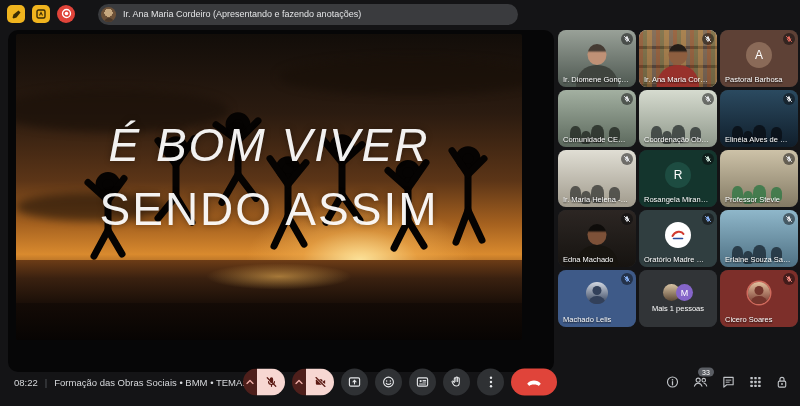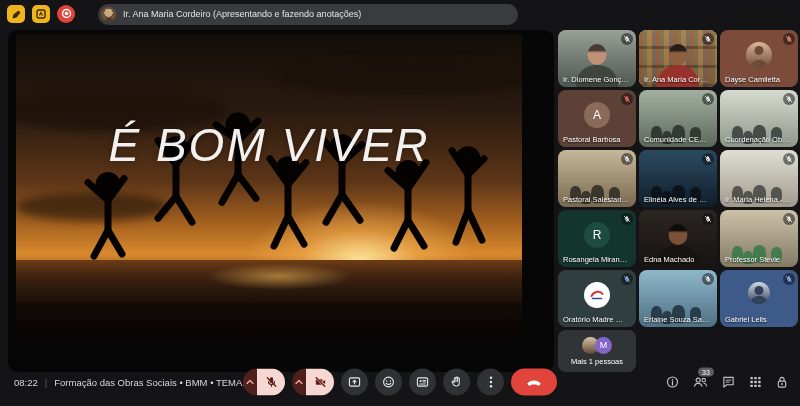--- a/index.html
+++ b/index.html
@@ -161,20 +161,21 @@
           <path d="M392 100l-20-18M392 100l18-26" fill="none"></path>
           <path d="M392 132l-14 28M392 132l16 26" fill="none"></path>
 
         <circle cx="452" cy="70" r="9"></circle>
           <path d="M452 78v44" fill="none"></path>
           <path d="M452 86l-16-24M452 86l16-16" fill="none"></path>
           <path d="M452 122l-12 32M452 122l14 30" fill="none"></path>
       </g>
     </svg>
     <div class="slide-text line1">É BOM VIVER</div>
+    <div class="slide-text line2">SENDO ASSIM</div>
   </div>
 </div>
 
 <div class="grid">
     <div class="tile">
       <div class="scene" style="background: linear-gradient(rgb(153, 161, 152), rgb(77, 87, 80));">
         <div class="torso" style="background: rgb(63, 68, 62);"></div>
         <div class="head" style="background: linear-gradient(rgb(69, 59, 51) 0px, rgb(69, 59, 51) 30%, rgb(191, 145, 118) 42%);"></div>
       </div>
       <div class="name">Ir. Diomene Gonçalves</div>
@@ -201,38 +202,20 @@
   <g stroke="#e8eaed" stroke-width="1.6" stroke-linecap="round" fill="none">
     <path d="M7 2a1.8 1.8 0 0 1 1.8 1.8v2.4a1.8 1.8 0 0 1-3.6 0V3.8A1.8 1.8 0 0 1 7 2z" fill="#e8eaed" stroke="none"></path>
     <path d="M3.8 6.5a3.2 3.2 0 0 0 6.4 0"></path>
             <path d="M7 9.7v1.9"></path>
             <path d="M2.4 2.4l9.2 9.2"></path>
   </g>
         </svg>
       </div>
     </div>
     <div class="tile">
-      <div class="scene" style="background: rgb(124, 75, 57);"></div>
-      <div class="avatar" style="background: linear-gradient(rgb(217, 184, 155), rgb(110, 74, 56));">
-        <span class="ph-head" style="background:#6e4a38"></span>
-                      <span class="ph-body" style="background:#6e4a38"></span>
-      </div>
-      <div class="name">Dayse Camiletta</div>
-      <div class="micb">
-        <svg width="8" height="8" viewBox="0 0 14 14">
-  <g stroke="#ee8a68" stroke-width="1.6" stroke-linecap="round" fill="none">
-    <path d="M7 2a1.8 1.8 0 0 1 1.8 1.8v2.4a1.8 1.8 0 0 1-3.6 0V3.8A1.8 1.8 0 0 1 7 2z" fill="#ee8a68" stroke="none"></path>
-    <path d="M3.8 6.5a3.2 3.2 0 0 0 6.4 0"></path>
-            <path d="M7 9.7v1.9"></path>
-            <path d="M2.4 2.4l9.2 9.2"></path>
-  </g>
-        </svg>
-      </div>
-    </div>
-    <div class="tile">
       <div class="scene" style="background: rgb(94, 65, 54);"></div>
       <div class="avatar" style="background: rgb(138, 106, 88);">
         <span class="letter">A</span>
       </div>
       <div class="name">Pastoral Barbosa</div>
       <div class="micb">
         <svg width="8" height="8" viewBox="0 0 14 14">
   <g stroke="#e96b5f" stroke-width="1.6" stroke-linecap="round" fill="none">
     <path d="M7 2a1.8 1.8 0 0 1 1.8 1.8v2.4a1.8 1.8 0 0 1-3.6 0V3.8A1.8 1.8 0 0 1 7 2z" fill="#e96b5f" stroke="none"></path>
     <path d="M3.8 6.5a3.2 3.2 0 0 0 6.4 0"></path>
@@ -274,39 +257,20 @@
   <g stroke="#e8eaed" stroke-width="1.6" stroke-linecap="round" fill="none">
     <path d="M7 2a1.8 1.8 0 0 1 1.8 1.8v2.4a1.8 1.8 0 0 1-3.6 0V3.8A1.8 1.8 0 0 1 7 2z" fill="#e8eaed" stroke="none"></path>
     <path d="M3.8 6.5a3.2 3.2 0 0 0 6.4 0"></path>
             <path d="M7 9.7v1.9"></path>
             <path d="M2.4 2.4l9.2 9.2"></path>
   </g>
         </svg>
       </div>
     </div>
     <div class="tile">
-      <div class="scene" style="background: linear-gradient(rgb(199, 183, 154), rgb(119, 104, 79));">
-        <div class="gp" style="left: 16%; bottom: 10%; width: 11px; height: 15px; background: rgb(51, 45, 38); opacity: 0.9;"></div>
-        <div class="gp" style="left: 42%; bottom: 7%; width: 13px; height: 18px; background: rgb(51, 45, 38); opacity: 0.9;"></div>
-        <div class="gp" style="left: 66%; bottom: 11%; width: 11px; height: 14px; background: rgb(51, 45, 38); opacity: 0.9;"></div>
-        <div class="gp" style="left: 30%; bottom: 6%; width: 10px; height: 13px; background: rgb(51, 45, 38); opacity: 0.9;"></div>
-      </div>
-      <div class="name">Pastoral Salesianas</div>
-      <div class="micb">
-        <svg width="8" height="8" viewBox="0 0 14 14">
-  <g stroke="#e8eaed" stroke-width="1.6" stroke-linecap="round" fill="none">
-    <path d="M7 2a1.8 1.8 0 0 1 1.8 1.8v2.4a1.8 1.8 0 0 1-3.6 0V3.8A1.8 1.8 0 0 1 7 2z" fill="#e8eaed" stroke="none"></path>
-    <path d="M3.8 6.5a3.2 3.2 0 0 0 6.4 0"></path>
-            <path d="M7 9.7v1.9"></path>
-            <path d="M2.4 2.4l9.2 9.2"></path>
-  </g>
-        </svg>
-      </div>
-    </div>
-    <div class="tile">
       <div class="scene" style="background: linear-gradient(rgb(43, 74, 96), rgb(16, 30, 43));">
         <div class="gp" style="left: 16%; bottom: 10%; width: 11px; height: 15px; background: rgb(10, 17, 24); opacity: 0.9;"></div>
         <div class="gp" style="left: 42%; bottom: 7%; width: 13px; height: 18px; background: rgb(10, 17, 24); opacity: 0.9;"></div>
         <div class="gp" style="left: 66%; bottom: 11%; width: 11px; height: 14px; background: rgb(10, 17, 24); opacity: 0.9;"></div>
         <div class="gp" style="left: 30%; bottom: 6%; width: 10px; height: 13px; background: rgb(10, 17, 24); opacity: 0.9;"></div>
       </div>
       <div class="name">Elinéia Alves de Lima P...</div>
       <div class="micb">
         <svg width="8" height="8" viewBox="0 0 14 14">
   <g stroke="#e8eaed" stroke-width="1.6" stroke-linecap="round" fill="none">
@@ -348,44 +312,44 @@
   <g stroke="#cfe8dd" stroke-width="1.6" stroke-linecap="round" fill="none">
     <path d="M7 2a1.8 1.8 0 0 1 1.8 1.8v2.4a1.8 1.8 0 0 1-3.6 0V3.8A1.8 1.8 0 0 1 7 2z" fill="#cfe8dd" stroke="none"></path>
     <path d="M3.8 6.5a3.2 3.2 0 0 0 6.4 0"></path>
             <path d="M7 9.7v1.9"></path>
             <path d="M2.4 2.4l9.2 9.2"></path>
   </g>
         </svg>
       </div>
     </div>
     <div class="tile">
-      <div class="scene" style="background: linear-gradient(rgb(44, 38, 35), rgb(22, 19, 16));">
-        <div class="torso" style="background: rgb(23, 20, 15);"></div>
-        <div class="head" style="background: linear-gradient(rgb(14, 12, 10) 0px, rgb(14, 12, 10) 30%, rgb(125, 81, 56) 42%);"></div>
-      </div>
-      <div class="name">Edna Machado</div>
-      <div class="micb">
-        <svg width="8" height="8" viewBox="0 0 14 14">
-  <g stroke="#e8eaed" stroke-width="1.6" stroke-linecap="round" fill="none">
-    <path d="M7 2a1.8 1.8 0 0 1 1.8 1.8v2.4a1.8 1.8 0 0 1-3.6 0V3.8A1.8 1.8 0 0 1 7 2z" fill="#e8eaed" stroke="none"></path>
-    <path d="M3.8 6.5a3.2 3.2 0 0 0 6.4 0"></path>
-            <path d="M7 9.7v1.9"></path>
-            <path d="M2.4 2.4l9.2 9.2"></path>
-  </g>
-        </svg>
-      </div>
-    </div>
-    <div class="tile">
       <div class="scene" style="background: linear-gradient(rgb(205, 194, 168), rgb(131, 122, 100));">
         <div class="gp" style="left: 16%; bottom: 10%; width: 11px; height: 15px; background: rgb(60, 122, 74); opacity: 0.9;"></div>
         <div class="gp" style="left: 42%; bottom: 7%; width: 13px; height: 18px; background: rgb(60, 122, 74); opacity: 0.9;"></div>
         <div class="gp" style="left: 66%; bottom: 11%; width: 11px; height: 14px; background: rgb(60, 122, 74); opacity: 0.9;"></div>
         <div class="gp" style="left: 30%; bottom: 6%; width: 10px; height: 13px; background: rgb(60, 122, 74); opacity: 0.9;"></div>
       </div>
       <div class="name">Professor Stevie</div>
+      <div class="micb">
+        <svg width="8" height="8" viewBox="0 0 14 14">
+  <g stroke="#e8eaed" stroke-width="1.6" stroke-linecap="round" fill="none">
+    <path d="M7 2a1.8 1.8 0 0 1 1.8 1.8v2.4a1.8 1.8 0 0 1-3.6 0V3.8A1.8 1.8 0 0 1 7 2z" fill="#e8eaed" stroke="none"></path>
+    <path d="M3.8 6.5a3.2 3.2 0 0 0 6.4 0"></path>
+            <path d="M7 9.7v1.9"></path>
+            <path d="M2.4 2.4l9.2 9.2"></path>
+  </g>
+        </svg>
+      </div>
+    </div>
+    <div class="tile">
+      <div class="scene" style="background: linear-gradient(rgb(44, 38, 35), rgb(22, 19, 16));">
+        <div class="torso" style="background: rgb(23, 20, 15);"></div>
+        <div class="head" style="background: linear-gradient(rgb(14, 12, 10) 0px, rgb(14, 12, 10) 30%, rgb(125, 81, 56) 42%);"></div>
+      </div>
+      <div class="name">Edna Machado</div>
       <div class="micb">
         <svg width="8" height="8" viewBox="0 0 14 14">
   <g stroke="#e8eaed" stroke-width="1.6" stroke-linecap="round" fill="none">
     <path d="M7 2a1.8 1.8 0 0 1 1.8 1.8v2.4a1.8 1.8 0 0 1-3.6 0V3.8A1.8 1.8 0 0 1 7 2z" fill="#e8eaed" stroke="none"></path>
     <path d="M3.8 6.5a3.2 3.2 0 0 0 6.4 0"></path>
             <path d="M7 9.7v1.9"></path>
             <path d="M2.4 2.4l9.2 9.2"></path>
   </g>
         </svg>
       </div>
@@ -429,40 +393,58 @@
   </g>
         </svg>
       </div>
     </div>
     <div class="tile last-row">
       <div class="scene" style="background: rgb(62, 90, 136);"></div>
       <div class="avatar" style="background: linear-gradient(rgb(210, 216, 226), rgb(50, 64, 90));">
         <span class="ph-head" style="background:#32405a"></span>
                       <span class="ph-body" style="background:#32405a"></span>
       </div>
-      <div class="name">Gabriel Lelis</div>
+      <div class="name">Machado Lelis</div>
       <div class="micb">
         <svg width="8" height="8" viewBox="0 0 14 14">
   <g stroke="#8ab4f8" stroke-width="1.6" stroke-linecap="round" fill="none">
     <path d="M7 2a1.8 1.8 0 0 1 1.8 1.8v2.4a1.8 1.8 0 0 1-3.6 0V3.8A1.8 1.8 0 0 1 7 2z" fill="#8ab4f8" stroke="none"></path>
     <path d="M3.8 6.5a3.2 3.2 0 0 0 6.4 0"></path>
             <path d="M7 9.7v1.9"></path>
             <path d="M2.4 2.4l9.2 9.2"></path>
   </g>
         </svg>
       </div>
     </div>
     <div class="tile last-row">
       <div class="scene" style="background: rgb(49, 52, 55);"></div>
       <div class="ovf">
         <span class="ovf-avs">
         <span class="ovf-av" style="background:linear-gradient(180deg,#d8c3a4,#5c4936)"></span>
         <span class="ovf-av" style="background:#8565c9">M</span>
       </span>
       <span class="ovf-label">Mais 1 pessoas</span>
+      </div>
+    </div>
+    <div class="tile last-row">
+      <div class="scene" style="background: rgb(125, 47, 42);"></div>
+      <div class="avatar" style="background: linear-gradient(rgb(228, 194, 160), rgb(116, 53, 44)); box-shadow: rgb(207, 106, 92) 0px 0px 0px 1.5px;">
+        <span class="ph-head" style="background:#74352c"></span>
+                      <span class="ph-body" style="background:#74352c"></span>
+      </div>
+      <div class="name">Cicero Soares</div>
+      <div class="micb">
+        <svg width="8" height="8" viewBox="0 0 14 14">
+  <g stroke="#f28b82" stroke-width="1.6" stroke-linecap="round" fill="none">
+    <path d="M7 2a1.8 1.8 0 0 1 1.8 1.8v2.4a1.8 1.8 0 0 1-3.6 0V3.8A1.8 1.8 0 0 1 7 2z" fill="#f28b82" stroke="none"></path>
+    <path d="M3.8 6.5a3.2 3.2 0 0 0 6.4 0"></path>
+            <path d="M7 9.7v1.9"></path>
+            <path d="M2.4 2.4l9.2 9.2"></path>
+  </g>
+        </svg>
       </div>
     </div>
   </div>
 
 <div class="bottombar">
   <div class="meet-info">
     <span>08:22</span>
     <span class="sep">|</span>
     <span>Formação das Obras Sociais • BMM • TEMA: Ética</span>
   </div>

